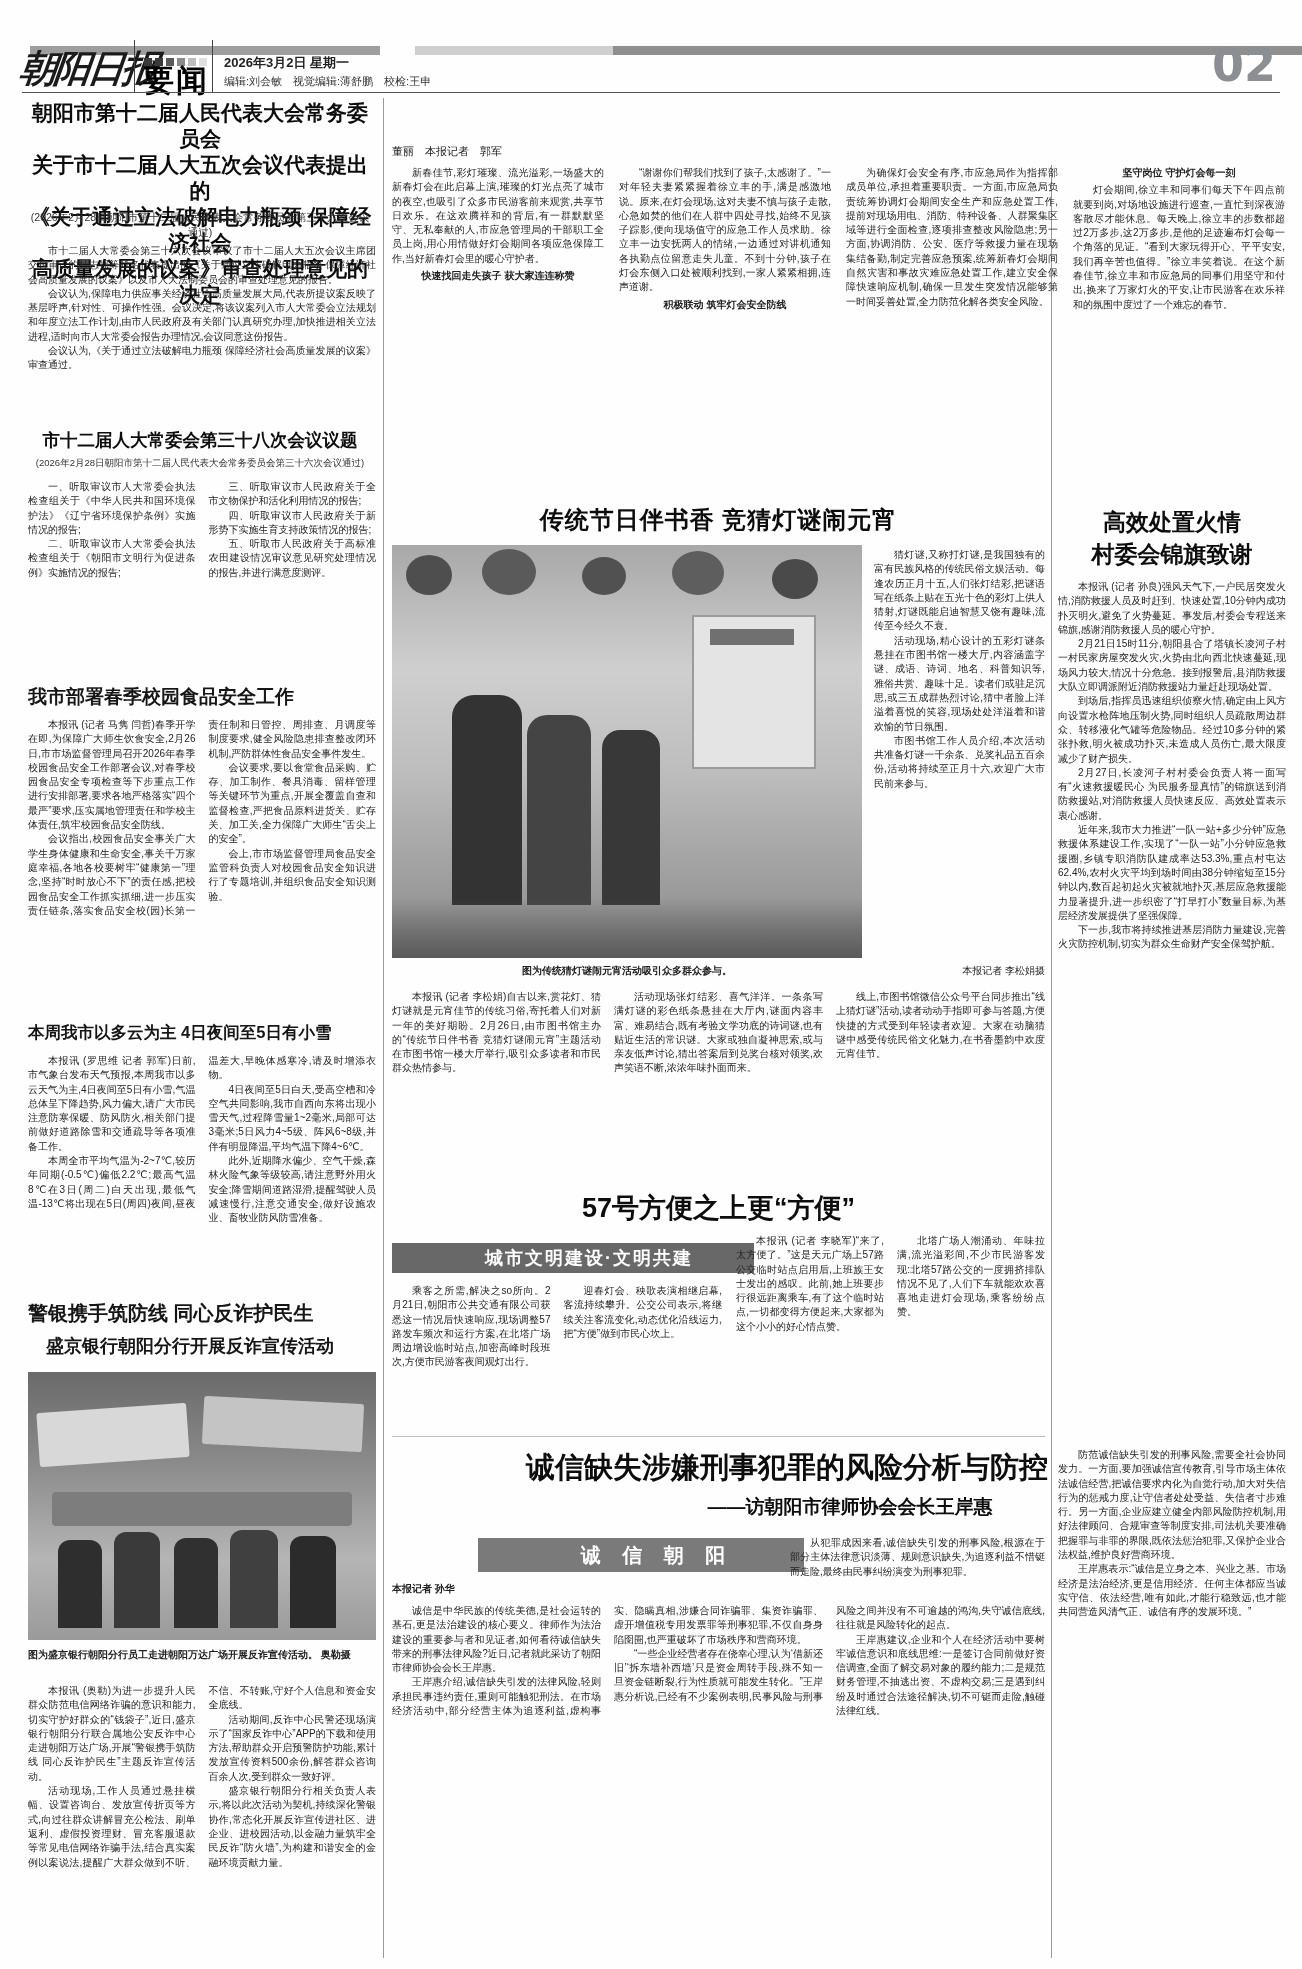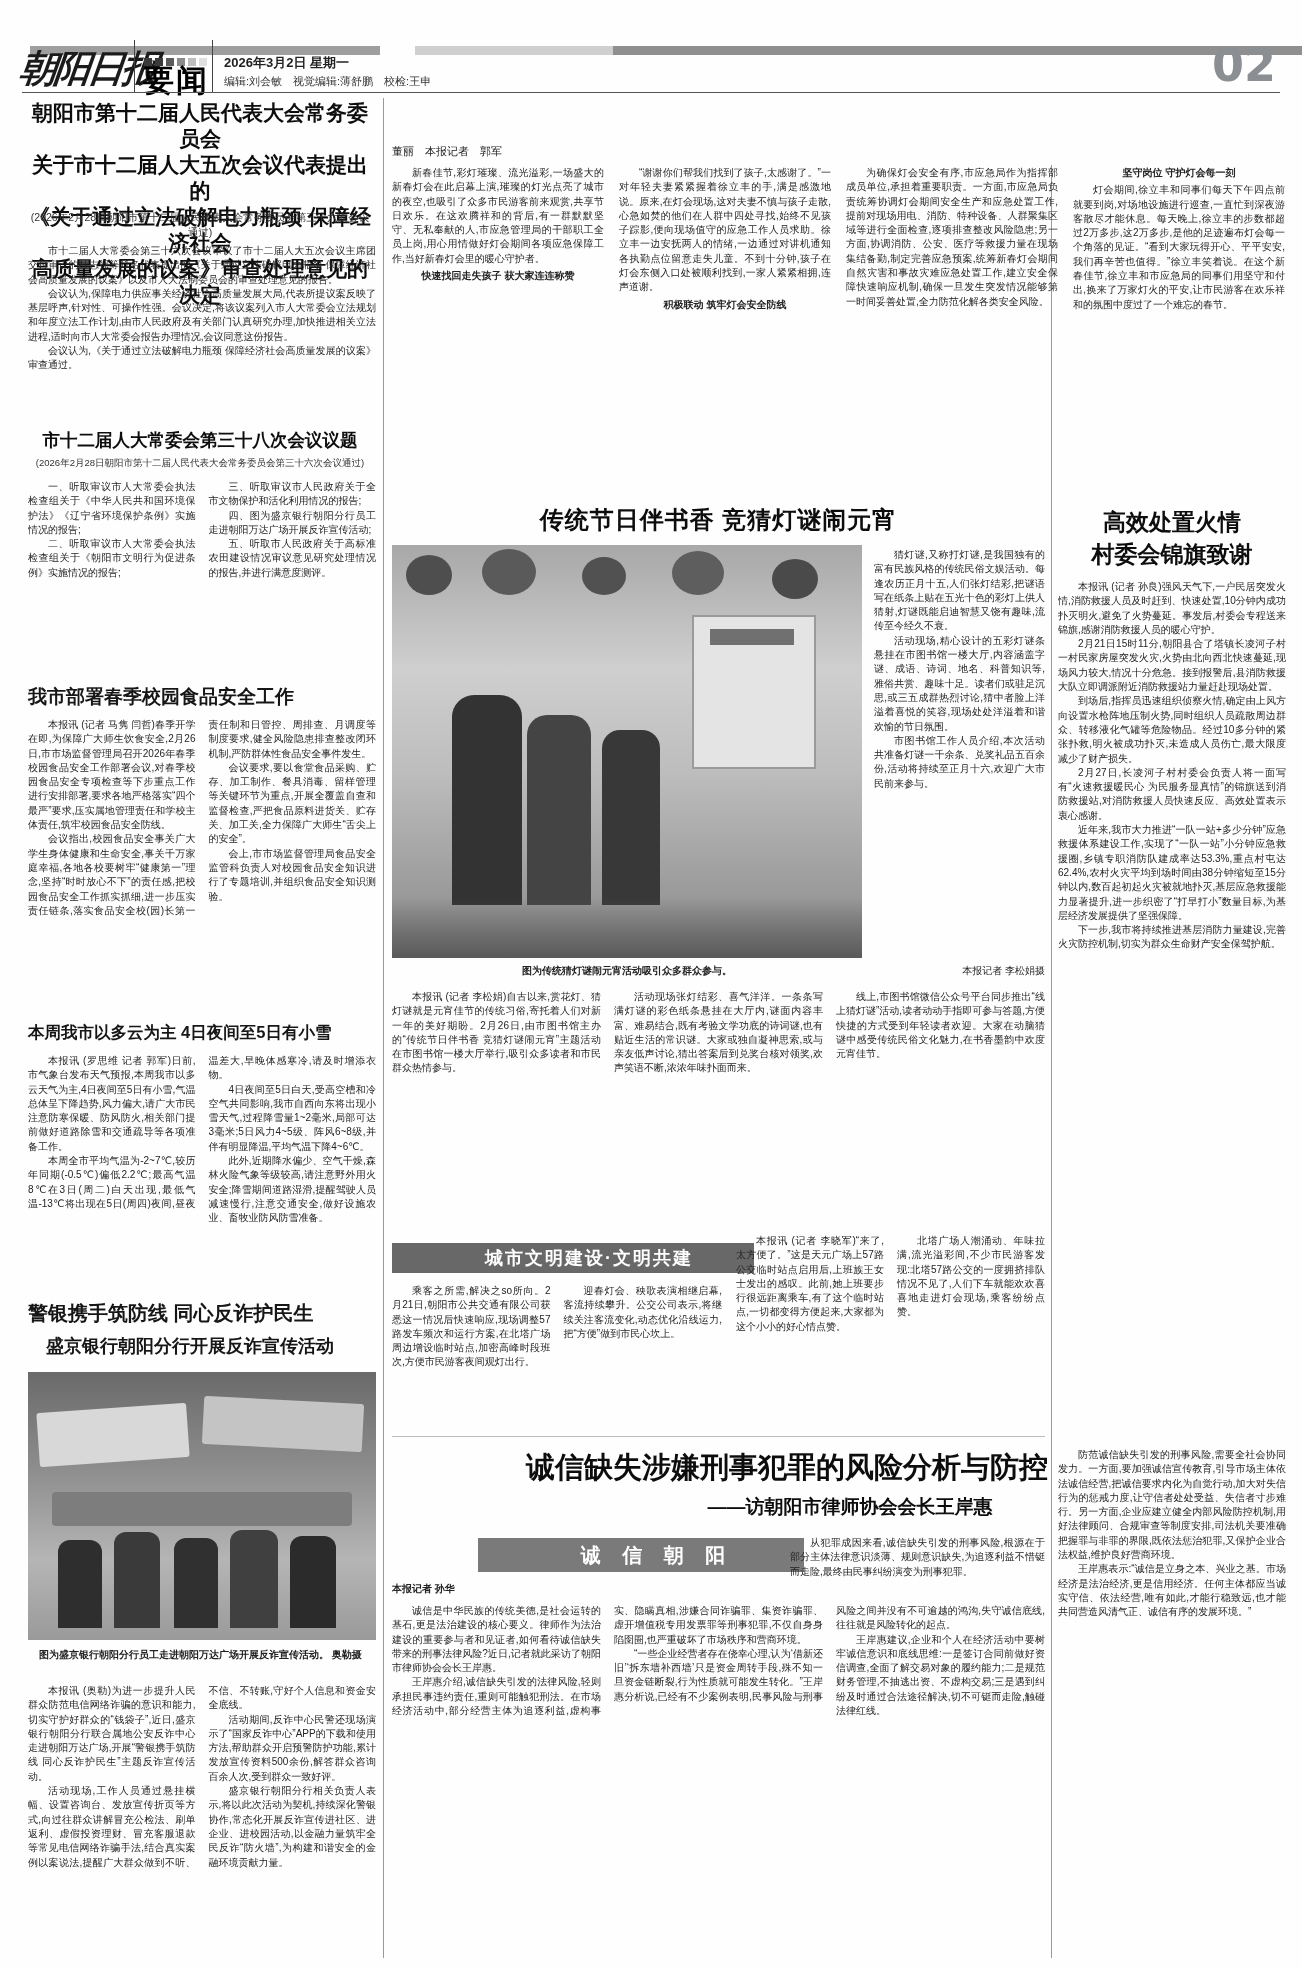--- a/index.html
+++ b/index.html
@@ -78,21 +78,21 @@
     <p>会议认为,保障电力供应事关经济社会高质量发展大局,代表所提议案反映了基层呼声,针对性、可操作性强。会议决定,将该议案列入市人大常委会立法规划和年度立法工作计划,由市人民政府及有关部门认真研究办理,加快推进相关立法进程,适时向市人大常委会报告办理情况,会议同意这份报告。</p>
     <p>会议认为,《关于通过立法破解电力瓶颈 保障经济社会高质量发展的议案》审查通过。</p>
   </div>
 
   <div class="abs hl" style="left:25px;top:428px;width:350px;font-size:17.5px;">市十二届人大常委会第三十八次会议议题</div>
   <div class="abs sub-date" style="left:28px;top:456px;width:344px;font-size:9.5px;">(2026年2月28日朝阳市第十二届人民代表大会常务委员会第三十六次会议通过)</div>
   <div class="abs bt cols2" style="left:28px;top:480px;width:348px;height:196px;">
     <p>一、听取审议市人大常委会执法检查组关于《中华人民共和国环境保护法》《辽宁省环境保护条例》实施情况的报告;</p>
     <p>二、听取审议市人大常委会执法检查组关于《朝阳市文明行为促进条例》实施情况的报告;</p>
     <p>三、听取审议市人民政府关于全市文物保护和活化利用情况的报告;</p>
-    <p>四、图为盛京银行朝阳分行员工走进朝阳万达广场开展反诈宣传活动;</p>
+    <p>四、听取审议市人民政府关于新形势下实施生育支持政策情况的报告;</p>
     <p>五、听取市人民政府关于高标准农田建设情况审议意见研究处理情况的报告,并进行满意度测评。</p>
   </div>
 
   <div class="abs hl-serifish" style="left:28px;top:684px;width:348px;font-size:19px;">我市部署春季校园食品安全工作</div>
   <div class="abs bt cols2" style="left:28px;top:718px;width:348px;height:290px;">
     <p>本报讯 (记者 马隽 闫哲)春季开学在即,为保障广大师生饮食安全,2月26日,市市场监督管理局召开2026年春季校园食品安全工作部署会议,对春季校园食品安全专项检查等下步重点工作进行安排部署,要求各地严格落实“四个最严”要求,压实属地管理责任和学校主体责任,筑牢校园食品安全防线。</p>
     <p>会议指出,校园食品安全事关广大学生身体健康和生命安全,事关千万家庭幸福,各地各校要树牢“健康第一”理念,坚持“时时放心不下”的责任感,把校园食品安全工作抓实抓细,进一步压实责任链条,落实食品安全校(园)长第一责任制和日管控、周排查、月调度等制度要求,健全风险隐患排查整改闭环机制,严防群体性食品安全事件发生。</p>
     <p>会议要求,要以食堂食品采购、贮存、加工制作、餐具消毒、留样管理等关键环节为重点,开展全覆盖自查和监督检查,严把食品原料进货关、贮存关、加工关,全力保障广大师生“舌尖上的安全”。</p>
     <p>会上,市市场监督管理局食品安全监管科负责人对校园食品安全知识进行了专题培训,并组织食品安全知识测验。</p>
   </div>
@@ -111,21 +111,21 @@
   <div class="photo" style="left:28px;top:1372px;width:348px;height:268px;background:linear-gradient(180deg,#6a6a6a 0%,#8c8c8c 35%,#b5b5b5 70%,#9a9a9a 100%);">
     <div class="shape" style="left:10px;top:36px;width:150px;height:54px;background:#d8d8d8;transform:rotate(-4deg);border-radius:3px;"></div>
     <div class="shape" style="left:175px;top:28px;width:160px;height:48px;background:#c4c4c4;transform:rotate(3deg);border-radius:3px;"></div>
     <div class="shape" style="left:24px;top:120px;width:300px;height:34px;background:#7d7d7d;border-radius:4px;"></div>
     <div class="shape" style="left:30px;top:168px;width:44px;height:88px;background:#2e2e2e;border-radius:12px 12px 0 0;"></div>
     <div class="shape" style="left:86px;top:160px;width:46px;height:96px;background:#3a3a3a;border-radius:12px 12px 0 0;"></div>
     <div class="shape" style="left:146px;top:166px;width:44px;height:90px;background:#303030;border-radius:12px 12px 0 0;"></div>
     <div class="shape" style="left:202px;top:158px;width:48px;height:98px;background:#404040;border-radius:12px 12px 0 0;"></div>
     <div class="shape" style="left:262px;top:164px;width:46px;height:92px;background:#2b2b2b;border-radius:12px 12px 0 0;"></div>
   </div>
-  <div class="abs caption" style="left:39px;top:1648px;width:348px;line-height:1.4;">图为盛京银行朝阳分行员工走进朝阳万达广场开展反诈宣传活动。  奥勒摄</div>
+  <div class="abs caption" style="left:28px;top:1648px;width:348px;line-height:1.4;">图为盛京银行朝阳分行员工走进朝阳万达广场开展反诈宣传活动。  奥勒摄</div>
   <div class="abs bt cols2" style="left:28px;top:1684px;width:348px;height:274px;">
     <p>本报讯 (奥勒)为进一步提升人民群众防范电信网络诈骗的意识和能力,切实守护好群众的“钱袋子”,近日,盛京银行朝阳分行联合属地公安反诈中心走进朝阳万达广场,开展“警银携手筑防线 同心反诈护民生”主题反诈宣传活动。</p>
     <p>活动现场,工作人员通过悬挂横幅、设置咨询台、发放宣传折页等方式,向过往群众讲解冒充公检法、刷单返利、虚假投资理财、冒充客服退款等常见电信网络诈骗手法,结合真实案例以案说法,提醒广大群众做到不听、不信、不转账,守好个人信息和资金安全底线。</p>
     <p>活动期间,反诈中心民警还现场演示了“国家反诈中心”APP的下载和使用方法,帮助群众开启预警防护功能,累计发放宣传资料500余份,解答群众咨询百余人次,受到群众一致好评。</p>
     <p>盛京银行朝阳分行相关负责人表示,将以此次活动为契机,持续深化警银协作,常态化开展反诈宣传进社区、进企业、进校园活动,以金融力量筑牢全民反诈“防火墙”,为构建和谐安全的金融环境贡献力量。</p>
   </div>
 
   <div class="abs byline" style="left:392px;top:144px;width:618px;">董丽　本报记者　郭军</div>
   <div class="abs bt cols4" style="left:392px;top:166px;width:893px;height:326px;">
     <p>新春佳节,彩灯璀璨、流光溢彩,一场盛大的新春灯会在此启幕上演,璀璨的灯光点亮了城市的夜空,也吸引了众多市民游客前来观赏,共享节日欢乐。在这欢腾祥和的背后,有一群默默坚守、无私奉献的人,市应急管理局的干部职工全员上岗,用心用情做好灯会期间各项应急保障工作,当好新春灯会里的暖心守护者。</p>
@@ -161,20 +161,21 @@
 
   <div class="abs caption" style="left:392px;top:964px;width:470px;text-align:center;">图为传统猜灯谜闹元宵活动吸引众多群众参与。</div>
   <div class="abs caption" style="left:874px;top:964px;width:171px;text-align:right;font-weight:normal;">本报记者  李松娟摄</div>
 
   <div class="abs bt cols3" style="left:392px;top:990px;width:653px;height:192px;">
     <p>本报讯 (记者 李松娟)自古以来,赏花灯、猜灯谜就是元宵佳节的传统习俗,寄托着人们对新一年的美好期盼。2月26日,由市图书馆主办的“传统节日伴书香 竞猜灯谜闹元宵”主题活动在市图书馆一楼大厅举行,吸引众多读者和市民群众热情参与。</p>
     <p>活动现场张灯结彩、喜气洋洋。一条条写满灯谜的彩色纸条悬挂在大厅内,谜面内容丰富、难易结合,既有考验文学功底的诗词谜,也有贴近生活的常识谜。大家或独自凝神思索,或与亲友低声讨论,猜出答案后到兑奖台核对领奖,欢声笑语不断,浓浓年味扑面而来。</p>
     <p>线上,市图书馆微信公众号平台同步推出“线上猜灯谜”活动,读者动动手指即可参与答题,方便快捷的方式受到年轻读者欢迎。大家在动脑猜谜中感受传统民俗文化魅力,在书香墨韵中欢度元宵佳节。</p>
   </div>
 
+  <div class="abs hl" style="left:392px;top:1190px;width:653px;font-size:27px;">57号方便之上更“方便”</div>
   <div class="abs banner" style="left:392px;top:1243px;width:330px;height:30px;line-height:30px;font-size:18px;background:#686868;letter-spacing:2px;">城市文明建设·文明共建</div>
   <div class="abs bt cols2" style="left:736px;top:1234px;width:309px;height:194px;">
     <p>本报讯 (记者 李晓军)“来了,太方便了。”这是天元广场上57路公交临时站点启用后,上班族王女士发出的感叹。此前,她上班要步行很远距离乘车,有了这个临时站点,一切都变得方便起来,大家都为这个小小的好心情点赞。</p>
     <p>北塔广场人潮涌动、年味拉满,流光溢彩间,不少市民游客发现:北塔57路公交的一度拥挤排队情况不见了,人们下车就能欢欢喜喜地走进灯会现场,乘客纷纷点赞。</p>
   </div>
   <div class="abs bt cols2" style="left:392px;top:1284px;width:330px;height:144px;">
     <p>乘客之所需,解决之so所向。2月21日,朝阳市公共交通有限公司获悉这一情况后快速响应,现场调整57路发车频次和运行方案,在北塔广场周边增设临时站点,加密高峰时段班次,方便市民游客夜间观灯出行。</p>
     <p>迎春灯会、秧歌表演相继启幕,客流持续攀升。公交公司表示,将继续关注客流变化,动态优化沿线运力,把“方便”做到市民心坎上。</p>
   </div>
 

